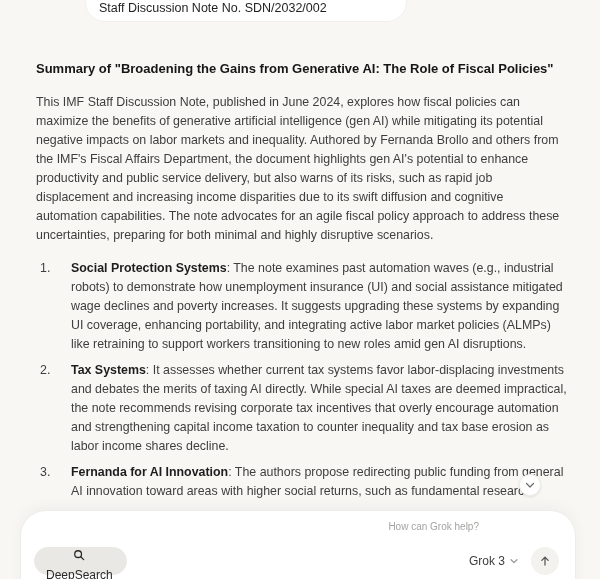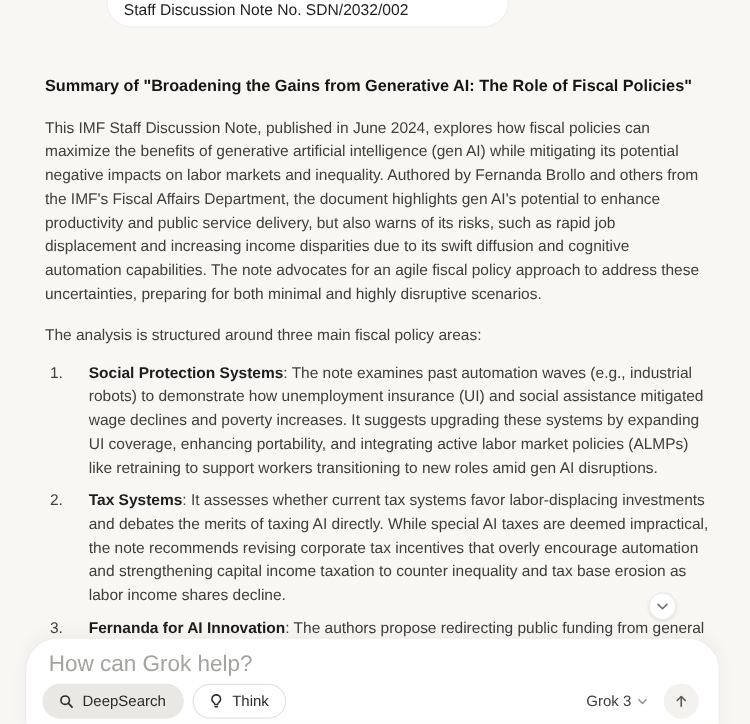--- a/index.html
+++ b/index.html
@@ -90,22 +90,23 @@
   }
   .composer input {
     position: absolute;
     left: 18px;
     top: 10px;
     width: 440px;
     border: none;
     outline: none;
     background: transparent;
     font-family: "Liberation Sans", sans-serif;
-    font-size: 18px;
+    font-size: 10px;
     color: #1f1f1f;
+    text-align: right;
   }
   .composer input::placeholder { color: #a3a3a0; }
 
   .composer-row {
     position: absolute;
     left: 13px;
     right: 16px;
     top: 36px;
     height: 28px;
     display: flex;
@@ -117,20 +118,21 @@
     border-radius: 14px;
     display: flex;
     align-items: center;
     gap: 6px;
     padding: 0 13px 0 11px;
     font-size: 12px;
     font-weight: 500;
     color: #2a2a2a;
     cursor: pointer;
     white-space: nowrap;
+    flex-direction: column;
   }
   .pill svg { width: 14px; height: 14px; color: #2a2a2a; }
   .pill.filled { background: #e9e8e4; border: 1px solid #e9e8e4; }
   .pill.outline { background: #ffffff; border: 1px solid #e4e3df; }
 
   .right-group {
     margin-left: auto;
     display: flex;
     align-items: center;
     gap: 6px;
@@ -163,21 +165,20 @@
 
 <div class="chat-view">
 
   <div class="user-bubble">
     <span>Staff Discussion Note No. SDN/2032/002</span>
   </div>
 
   <div class="assistant">
     <h2>Summary of "Broadening the Gains from Generative AI: The Role of Fiscal Policies"</h2>
     <p class="body">This IMF Staff Discussion Note, published in June 2024, explores how fiscal policies can maximize the benefits of generative artificial intelligence (gen AI) while mitigating its potential negative impacts on labor markets and inequality. Authored by Fernanda Brollo and others from the IMF's Fiscal Affairs Department, the document highlights gen AI's potential to enhance productivity and public service delivery, but also warns of its risks, such as rapid job displacement and increasing income disparities due to its swift diffusion and cognitive automation capabilities. The note advocates for an agile fiscal policy approach to address these uncertainties, preparing for both minimal and highly disruptive scenarios.</p>
-    <p class="intro">The analysis is structured around three main fiscal policy areas:</p>
 
     <div class="num-list">
       <div class="num-item">
         <div class="num">1.</div>
         <div class="item-body"><span class="item-title">Social Protection Systems</span><span>: The note examines past automation waves (e.g., industrial robots) to demonstrate how unemployment insurance (UI) and social assistance mitigated wage declines and poverty increases. It suggests upgrading these systems by expanding UI coverage, enhancing portability, and integrating active labor market policies (ALMPs) like retraining to support workers transitioning to new roles amid gen AI disruptions.</span></div>
       </div>
       <div class="num-item">
         <div class="num">2.</div>
         <div class="item-body"><span class="item-title">Tax Systems</span><span>: It assesses whether current tax systems favor labor-displacing investments and debates the merits of taxing AI directly. While special AI taxes are deemed impractical, the note recommends revising corporate tax incentives that overly encourage automation and strengthening capital income taxation to counter inequality and tax base erosion as labor income shares decline.</span></div>
       </div>
@@ -203,29 +204,20 @@
       <div class="pill filled">
         <span style="display:flex">
           <svg viewBox="0 0 24 24" fill="none" stroke="currentColor" stroke-width="2.2">
               <circle cx="10.5" cy="10.5" r="5.8"></circle>
               <line x1="15" y1="15" x2="20" y2="20" stroke-linecap="round"></line>
             </svg>
         </span>
         <span>DeepSearch</span>
       </div>
 
-      <div class="pill outline">
-        <span style="display:flex">
-          <svg viewBox="0 0 24 24" fill="none" stroke="currentColor" stroke-width="1.9" stroke-linecap="round" stroke-linejoin="round">
-              <path d="M12 3a6 6 0 0 0-3.4 10.9c.9.6 1.4 1.3 1.4 2.1v.5h4v-.5c0-.8.5-1.5 1.4-2.1A6 6 0 0 0 12 3z"></path>
-              <line x1="10.3" y1="19.6" x2="13.7" y2="19.6"></line>
-            </svg>
-        </span>
-        <span>Think</span>
-      </div>
 
       <div class="right-group">
         <div class="model-select">
           <span>Grok 3</span>
           <span style="display:flex">
             <svg viewBox="0 0 24 24" fill="none" stroke="currentColor" stroke-width="3" stroke-linecap="round" stroke-linejoin="round">
                 <polyline points="5 9 12 16 19 9"></polyline>
               </svg>
           </span>
         </div>

